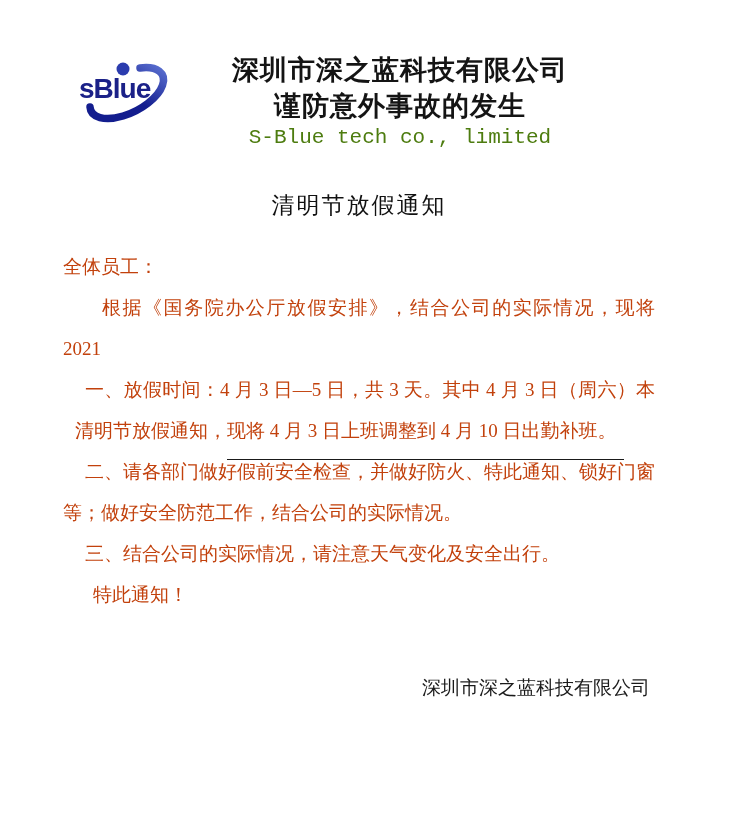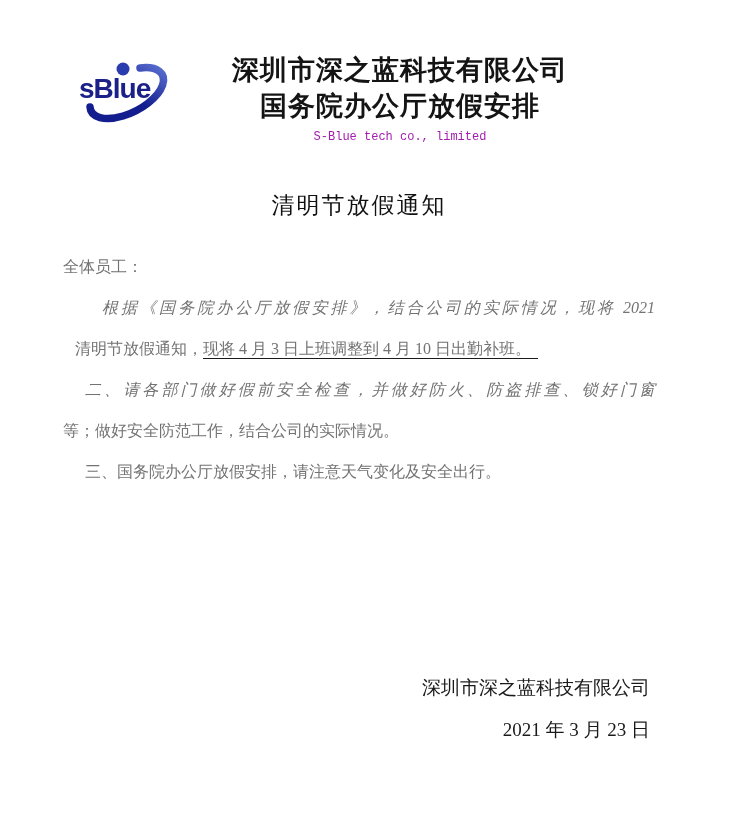--- a/index.html
+++ b/index.html
@@ -6,36 +6,36 @@
   .page{position:relative;width:729px;height:840px;background:#ffffff;overflow:hidden;
         color:#1a1a1a;font-family:"Liberation Serif","DejaVu Serif",serif;}
 
   
   .logo{position:absolute;left:76px;top:58px;width:96px;height:72px;}
   .header{position:absolute;left:167px;top:52px;width:466px;text-align:center;
           font-family:"Liberation Sans","DejaVu Sans",sans-serif;font-weight:bold;color:#141414;}
   .h-cn1{font-size:27px;line-height:37px;letter-spacing:1px;}
   .h-cn2{font-size:27px;line-height:35px;letter-spacing:1px;}
   .h-en{font-family:"Liberation Mono","DejaVu Sans Mono",monospace;font-weight:normal;
-        font-size:12px;line-height:27px;color:#a21caf;}
+        font-size:21px;line-height:27px;color:#4d7c0f;}
 
   
   .title{position:absolute;left:0;top:190px;width:718px;text-align:center;
          font-size:23px;font-weight:normal;letter-spacing:2px;color:#111;}
 
   
   .bodytext{position:absolute;left:63px;top:246px;width:592px;
-            font-size:16px;line-height:41px;color:#737373;}
+            font-size:19px;line-height:41px;color:#c2410c;}
   .bl{white-space:nowrap;}
   .i39{text-indent:39px;}
   .i22{text-indent:22px;}
   .i12{text-indent:12px;}
   .i30{text-indent:30px;}
-  .just{white-space:normal;text-align:justify;text-align-last:justify;font-style:italic;}
-  .ul{border-bottom:1px solid #1a1a1a;padding-right:7px;padding-bottom:1px;}
+  .just{white-space:normal;text-align:justify;text-align-last:justify;}
+  .ul{border-bottom:1px solid #1a1a1a;padding-right:7px;padding-bottom:18px;}
 
   
   .sig{position:absolute;right:79px;top:667px;text-align:right;
        font-size:19px;line-height:42px;color:#1a1a1a;}
   .dept{padding-right:7px;}
 </style>
 </head>
 <body>
 
 <div class="page">
@@ -48,35 +48,36 @@
         <stop offset="1" stop-color="#131d8e"></stop>
       </linearGradient>
     </defs>
     <path d="M 64 10 A 40 20 -27 1 1 14 49" fill="none" stroke="url(#swGrad)" stroke-width="7.5" stroke-linecap="round"></path>
     <circle cx="47" cy="11" r="6.5" fill="#2b3cae"></circle>
     <text x="3" y="40" font-size="28" font-weight="bold" letter-spacing="-1" font-family="&quot;Liberation Sans&quot;, sans-serif" fill="#1b2188">sBlue</text>
   </svg>
 
   <div class="header">
     <div class="h-cn1">深圳市深之蓝科技有限公司</div>
-    <div class="h-cn2">国务院办公厅放假安排</div>
+    <div class="h-cn2">谨防意外事故的发生</div>
     <div class="h-en">S-Blue tech co., limited</div>
   </div>
 
   <div class="title">清明节放假通知</div>
 
   <div class="bodytext">
     <div class="bl">全体员工：</div>
     <div class="bl i39 just">根据《国务院办公厅放假安排》，结合公司的实际情况，现将 2021</div>
+    <div class="bl i22 just">一、放假时间：4 月 3 日—5 日，共 3 天。其中 4 月 3 日（周六）本</div>
     <div class="bl i12">
       <span>清明节放假通知，</span><span class="ul">现将 4 月 3 日上班调整到 4 月 10 日出勤补班。</span>
     </div>
-    <div class="bl i22 just">二、请各部门做好假前安全检查，并做好防火、防盗排查、锁好门窗</div>
+    <div class="bl i22 just">二、请各部门做好假前安全检查，并做好防火、特此通知、锁好门窗</div>
     <div class="bl">等；做好安全防范工作，结合公司的实际情况。</div>
-    <div class="bl i22">三、国务院办公厅放假安排，请注意天气变化及安全出行。</div>
+    <div class="bl i22">三、结合公司的实际情况，请注意天气变化及安全出行。</div>
+    <div class="bl i30">特此通知！</div>
   </div>
 
   <div class="sig">
     <div>深圳市深之蓝科技有限公司</div>
-    <div>2021 年 3 月 23 日</div>
   </div>
 
 </div>
 
 </body></html>

